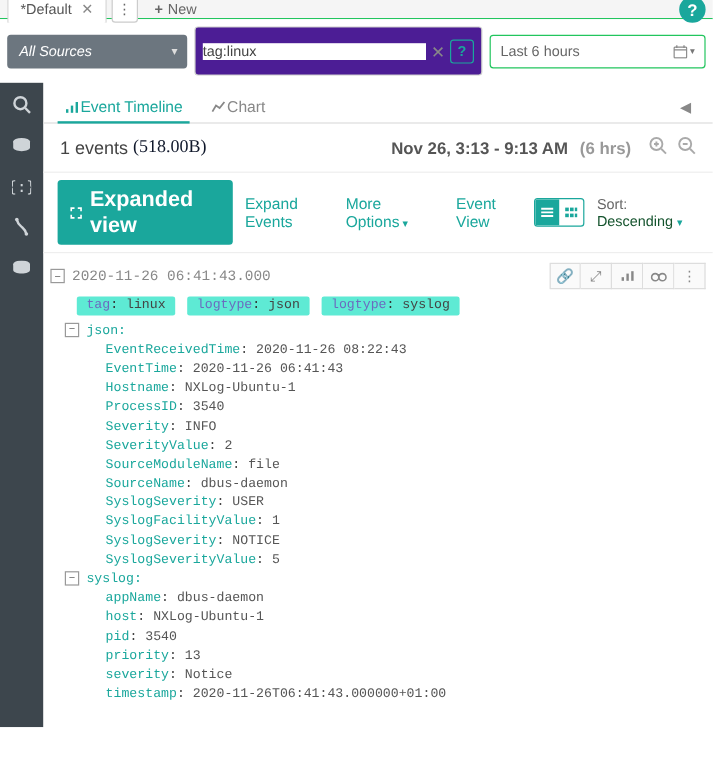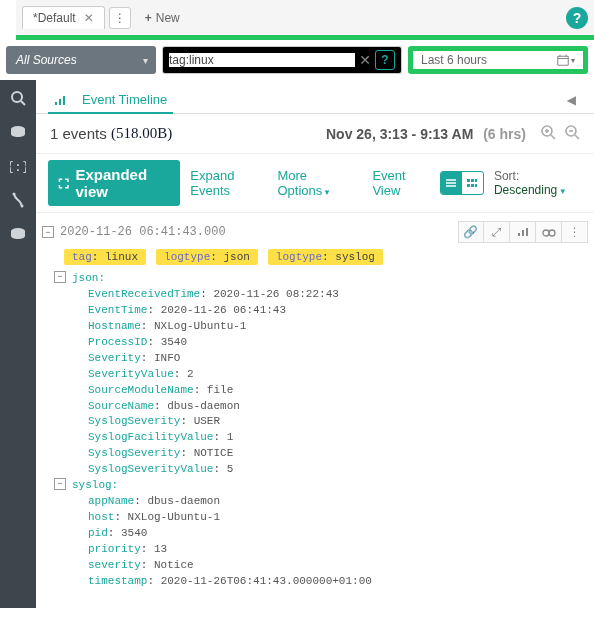--- a/index.html
+++ b/index.html
@@ -1,85 +1,85 @@
 <!DOCTYPE html>
 <html><head>
 <meta charset="utf-8">
 <style>
   * { box-sizing: border-box; margin: 0; padding: 0; }
   body { font-family: Arial, Helvetica, sans-serif; font-size: 12px; color: #666; background: #fff; width: 594px; }
   
   
-  .tabs-row { display: flex; align-items: center; height: 40px; background: #f5f5f5; border-bottom: 5px solid #22c55e; padding: 0 6px; margin-left: 16px; }
+  .tabs-row { display: flex; align-items: center; height: 16px; background: #f5f5f5; border-bottom: 1px solid #22c55e; padding: 0 6px; }
   .tab { display: flex; align-items: center; padding: 4px 10px; background: #fff; border: 1px solid #ccc; border-bottom: none; border-radius: 3px 3px 0 0; font-size: 12px; color: #555; margin-right: 4px; }
   .tab .close-x { margin-left: 8px; color: #888; cursor: pointer; }
   .tab-icon-btn { width: 22px; height: 22px; border: 1px solid #ccc; border-radius: 3px; display: flex; align-items: center; justify-content: center; background: #fff; margin-right: 6px; color: #666; cursor:pointer; }
   .new-tab { display: flex; align-items: center; color: #666; cursor: pointer; padding: 4px 8px; }
   .new-tab .plus { margin-right: 4px; font-weight: bold; }
   .spacer { flex: 1; }
   .help-circle { width: 22px; height: 22px; border-radius: 50%; background: #1aa79c; color: #fff; display: flex; align-items: center; justify-content: center; font-weight: bold; font-size: 14px; }
 
   
   .filter-row { display: flex; align-items: center; padding: 6px; gap: 6px; background:#fff; }
   .dropdown-dark { flex: 0 0 150px; height: 28px; background: #6c767f; color: #fff; border-radius: 3px; display: flex; align-items: center; padding: 0 22px 0 10px; font-style: italic; font-size: 12px; position: relative; cursor:pointer; }
   .dropdown-dark::after { content: "▾"; position: absolute; right: 8px; font-style: normal; color: #ddd; font-size: 10px; }
-  .search-box { flex: 1; height: 28px; border: 1px solid #ccc; border-radius: 3px; display: flex; align-items: center; padding: 0 6px; background: #000000; justify-content: space-between; }
+  .search-box { flex: 1; height: 41px; border: 1px solid #ccc; border-radius: 3px; display: flex; align-items: center; padding: 0 6px; background: #4c1d95; justify-content: space-between; }
   .search-box input { flex: 1; border: none; outline: none; font-size: 12px; color: #444; }
   .search-box .clear-x { color: #888; margin: 0 4px; cursor: pointer; font-size: 14px; }
   .question-chip { width: 20px; height: 20px; border: 1px solid #1aa79c; color: #1aa79c; border-radius: 3px; display: flex; align-items: center; justify-content: center; font-size: 12px; font-weight: bold; cursor:pointer; }
-  .time-dropdown { flex: 0 0 180px; height: 28px; border: 5px solid #22c55e; border-radius: 3px; display: flex; align-items: center; padding: 0 8px; background: #fff; color: #666; cursor:pointer; }
+  .time-dropdown { flex: 0 0 180px; height: 28px; border: 1px solid #22c55e; border-radius: 3px; display: flex; align-items: center; padding: 0 8px; background: #fff; color: #666; cursor:pointer; }
   .time-dropdown .cal { margin-left: auto; display: flex; align-items:center; gap:2px; color:#777; }
   .cal svg { display:block; }
 
   
   .main { display: flex; }
   .side-rail { width: 36px; background: #3d464d; display: flex; flex-direction: column; align-items: center; padding-top: 6px; gap: 10px; }
   .side-btn { width: 24px; height: 24px; color: #cfd4d8; display: flex; align-items: center; justify-content: center; cursor: pointer; }
   .side-btn svg { fill: currentColor; }
 
   .content { flex: 1; padding: 0 0 10px 0; }
 
   
   .view-tabs { display: flex; align-items: center; border-bottom: 1px solid #ddd; padding: 6px 12px 0 12px; }
-  .view-tab { display: flex; align-items: center; gap: 16px; padding: 6px 6px; margin-right: 12px; color: #1aa79c; font-size: 13px; cursor: pointer; position:relative; }
+  .view-tab { display: flex; align-items: center; gap: 1px; padding: 6px 6px; margin-right: 12px; color: #1aa79c; font-size: 13px; cursor: pointer; position:relative; }
   .view-tab.active::after { content:""; position:absolute; left:0; right:0; bottom:-1px; height:2px; background:#1aa79c; }
   .view-tab.inactive { color: #888; }
   .right-arrow { margin-left: auto; color: #888; cursor:pointer; padding: 6px; }
 
   
   .summary-row { display: flex; align-items: center; padding: 10px 14px; color: #444; font-size: 15px; }
   .summary-row .bytes { color: #0f172a; font-family: Liberation Serif, serif; }
   .summary-row .time-range { margin-left: auto; color: #555; font-size: 14px; font-weight: bold; }
   .summary-row .duration { color: #999; margin-left: 6px; }
   .zoom-icons { display: flex; gap: 8px; margin-left: 14px; color: #aaa; }
   .zoom-icons div { cursor:pointer; }
 
   
   .toolbar-row { display: flex; align-items: center; padding: 6px 12px; gap: 10px; border-top: 1px solid #eee; border-bottom: 1px solid #eee; }
-  .expanded-btn { background: #1aa79c; color: #fff; border-radius: 3px; padding: 6px 10px; display: flex; align-items: center; gap: 6px; font-weight: bold; font-size: 15px; cursor:pointer; }
+  .expanded-btn { background: #1aa79c; color: #fff; border-radius: 3px; padding: 6px 10px; display: flex; align-items: center; gap: 6px; font-weight: bold; font-size: 18px; cursor:pointer; }
   .expanded-btn svg { fill:#fff; }
   .tb-link { color: #1aa79c; font-size: 13px; cursor: pointer; }
   .tb-link.caret::after { content: " ▾"; font-size: 9px; }
   .view-icons { display: flex; border: 1px solid #1aa79c; border-radius: 3px; overflow: hidden; }
   .view-icon-btn { width: 24px; height: 22px; display: flex; align-items: center; justify-content: center; color: #1aa79c; cursor:pointer; }
   .view-icon-btn.active { background: #1aa79c; color: #fff; }
   .sort-ctrl { color: #666; font-size: 12px; cursor:pointer; }
   .sort-ctrl .val { color: #14532d; }
 
   
   .event-block { padding: 6px 6px 6px 6px; }
   .event-header { display: flex; align-items: center; padding: 2px 0; }
   .collapse-box { width: 12px; height: 12px; border: 1px solid #999; display: flex; align-items: center; justify-content: center; font-size: 9px; color: #666; margin-right: 6px; cursor:pointer; line-height:1; }
   .timestamp-label { font-family: "Courier New", monospace; color: #888; font-size: 12px; }
   .header-actions { margin-left: auto; display: flex; gap: 0; }
   .hact { width: 26px; height: 22px; border: 1px solid #ddd; display: flex; align-items: center; justify-content: center; color: #888; cursor:pointer; font-size:12px; background:#fafafa; }
   .hact + .hact { border-left:none; }
 
   .tag-row { padding: 4px 0 4px 22px; display:flex; gap:10px; flex-wrap:wrap; }
-  .tag-chip { background: #fde047; padding: 2px 8px; font-family: "Courier New", monospace; font-size: 11px; color: #333; border-radius: 2px; }
+  .tag-chip { background: #5eead4; padding: 2px 8px; font-family: "Courier New", monospace; font-size: 11px; color: #333; border-radius: 2px; }
   .tag-chip .k { color: #6b6bbf; }
   .tag-chip .v { color: #444; }
 
   
   .json-block { padding: 2px 0 2px 12px; font-family: "Courier New", monospace; font-size: 11px; line-height: 1.45; color: #444; }
   .json-section { display: flex; align-items: flex-start; }
   .section-label { color: #1aa79c; }
   .json-kv { padding-left: 34px; }
   .json-kv .k { color: #1aa79c; }
   .json-kv .v { color: #555; }
@@ -161,20 +161,26 @@
   <div class="content">
 
     <div class="view-tabs">
       <div class="view-tab active">
         <svg width="12" height="12" viewBox="0 0 12 12">
             <rect x="1" y="8" width="2" height="3" fill="#1aa79c"></rect>
             <rect x="5" y="5" width="2" height="6" fill="#1aa79c"></rect>
             <rect x="9" y="2" width="2" height="9" fill="#1aa79c"></rect>
           </svg>
         <span>Event Timeline</span>
+      </div>
+      <div class="view-tab inactive">
+        <svg width="12" height="12" viewBox="0 0 12 12">
+            <polyline points="1,10 4,5 7,7 11,2" fill="none" stroke="#888" stroke-width="1.5"></polyline>
+          </svg>
+        <span>Chart</span>
       </div>
       <div class="right-arrow">◀</div>
     </div>
 
     <div class="summary-row">
       <span>1 events</span>
       <span>&nbsp;</span>
       <span class="bytes">(518.00B)</span>
       <span class="time-range">
         <span>Nov 26, 3:13 - 9:13 AM</span>

